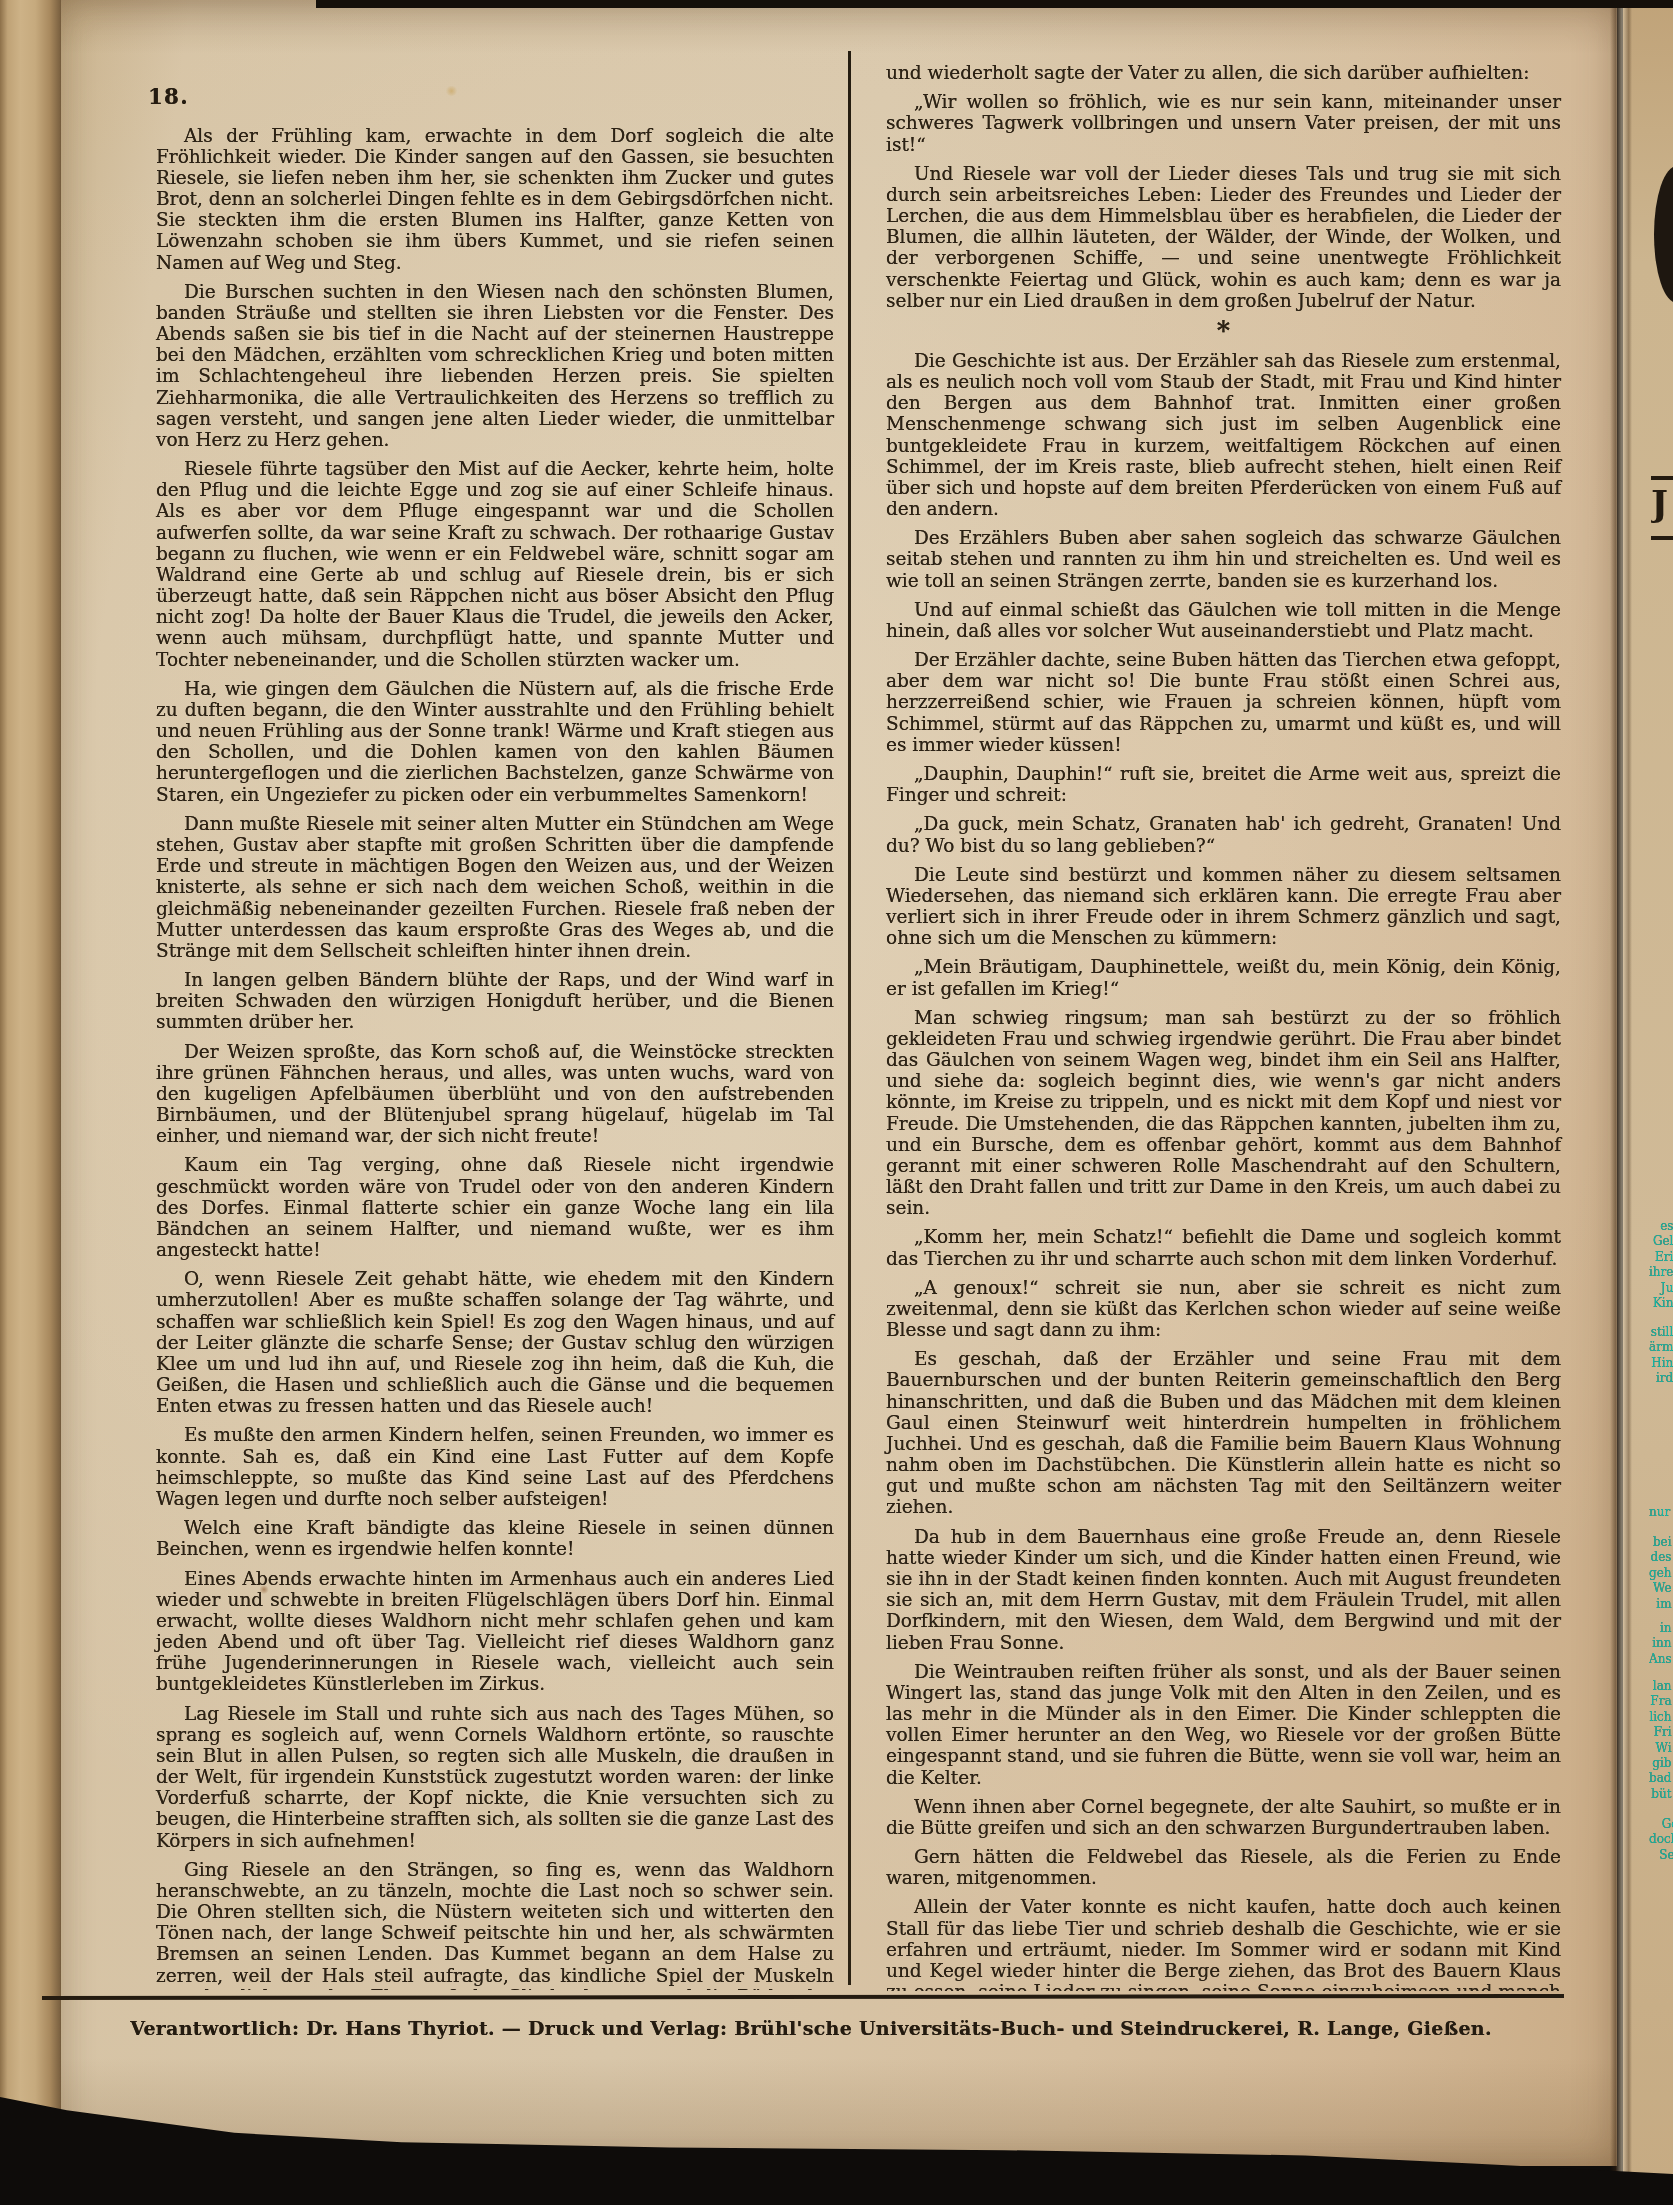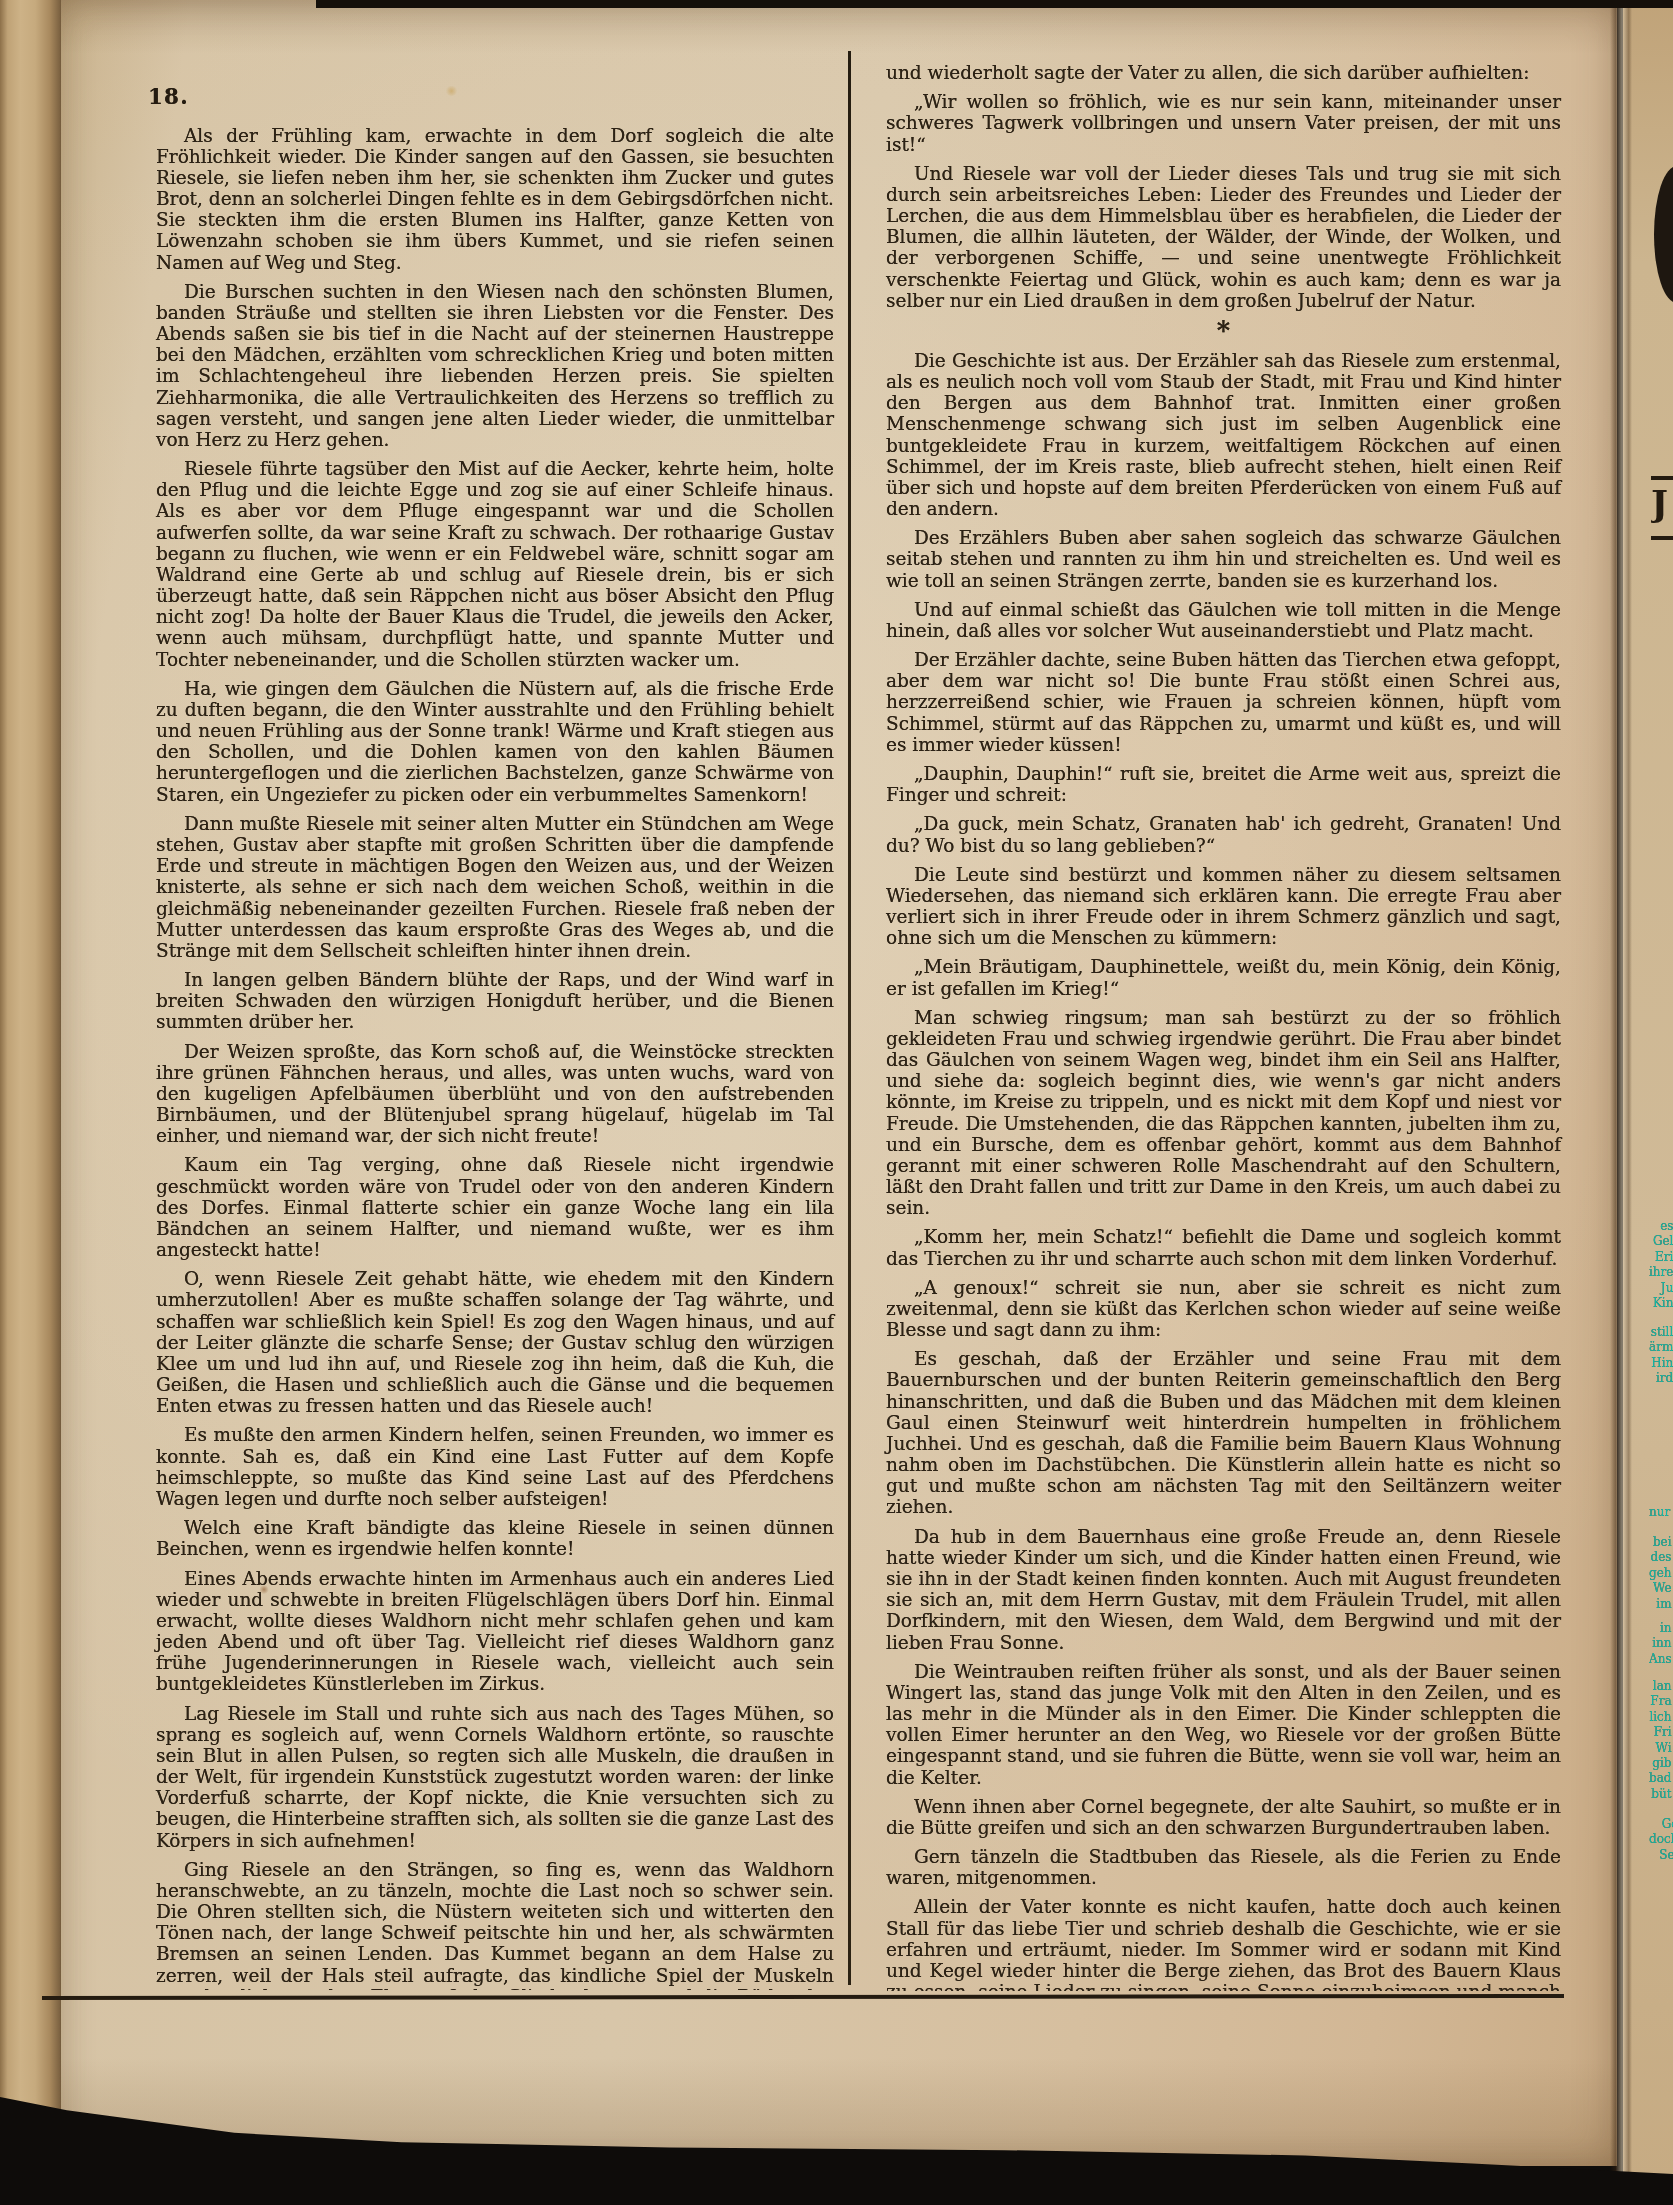--- a/index.html
+++ b/index.html
@@ -153,25 +153,26 @@
         <p class="para">„Da guck, mein Schatz, Granaten hab' ich gedreht, Granaten! Und du? Wo bist du so lang geblieben?“</p>
         <p class="para">Die Leute sind bestürzt und kommen näher zu diesem seltsamen Wiedersehen, das niemand sich erklären kann. Die erregte Frau aber verliert sich in ihrer Freude oder in ihrem Schmerz gänzlich und sagt, ohne sich um die Menschen zu kümmern:</p>
         <p class="para">„Mein Bräutigam, Dauphinettele, weißt du, mein König, dein König, er ist gefallen im Krieg!“</p>
         <p class="para">Man schwieg ringsum; man sah bestürzt zu der so fröhlich gekleideten Frau und schwieg irgendwie gerührt. Die Frau aber bindet das Gäulchen von seinem Wagen weg, bindet ihm ein Seil ans Halfter, und siehe da: sogleich beginnt dies, wie wenn's gar nicht anders könnte, im Kreise zu trippeln, und es nickt mit dem Kopf und niest vor Freude. Die Umstehenden, die das Räppchen kannten, jubelten ihm zu, und ein Bursche, dem es offenbar gehört, kommt aus dem Bahnhof gerannt mit einer schweren Rolle Maschendraht auf den Schultern, läßt den Draht fallen und tritt zur Dame in den Kreis, um auch dabei zu sein.</p>
         <p class="para">„Komm her, mein Schatz!“ befiehlt die Dame und sogleich kommt das Tierchen zu ihr und scharrte auch schon mit dem linken Vorderhuf.</p>
         <p class="para">„A genoux!“ schreit sie nun, aber sie schreit es nicht zum zweitenmal, denn sie küßt das Kerlchen schon wieder auf seine weiße Blesse und sagt dann zu ihm:</p>
         <p class="para">Es geschah, daß der Erzähler und seine Frau mit dem Bauernburschen und der bunten Reiterin gemeinschaftlich den Berg hinanschritten, und daß die Buben und das Mädchen mit dem kleinen Gaul einen Steinwurf weit hinterdrein humpelten in fröhlichem Juchhei. Und es geschah, daß die Familie beim Bauern Klaus Wohnung nahm oben im Dachstübchen. Die Künstlerin allein hatte es nicht so gut und mußte schon am nächsten Tag mit den Seiltänzern weiter ziehen.</p>
         <p class="para">Da hub in dem Bauernhaus eine große Freude an, denn Riesele hatte wieder Kinder um sich, und die Kinder hatten einen Freund, wie sie ihn in der Stadt keinen finden konnten. Auch mit August freundeten sie sich an, mit dem Herrn Gustav, mit dem Fräulein Trudel, mit allen Dorfkindern, mit den Wiesen, dem Wald, dem Bergwind und mit der lieben Frau Sonne.</p>
         <p class="para">Die Weintrauben reiften früher als sonst, und als der Bauer seinen Wingert las, stand das junge Volk mit den Alten in den Zeilen, und es las mehr in die Münder als in den Eimer. Die Kinder schleppten die vollen Eimer herunter an den Weg, wo Riesele vor der großen Bütte eingespannt stand, und sie fuhren die Bütte, wenn sie voll war, heim an die Kelter.</p>
         <p class="para">Wenn ihnen aber Cornel begegnete, der alte Sauhirt, so mußte er in die Bütte greifen und sich an den schwarzen Burgundertrauben laben.</p>
-        <p class="para">Gern tänzeln die Stadtbuben das Riesele, als die Ferien zu Ende waren, mitgenommen.</p>
+        <p class="para">Gern hätten die Feldwebel das Riesele, als die Ferien zu Ende waren, mitgenommen.</p>
         <p class="para">Allein der Vater konnte es nicht kaufen, hatte doch auch keinen Stall für das liebe Tier und schrieb deshalb die Geschichte, wie er sie erfahren und erträumt, nieder. Im Sommer wird er sodann mit Kind und Kegel wieder hinter die Berge ziehen, das Brot des Bauern Klaus zu essen, seine Lieder zu singen, seine Sonne einzuheimsen und manch wackeres Wort.</p>
       </div>
   </div>
 
   <div class="footrule"></div>
+  <div class="footer">Verantwortlich: Dr. Hans Thyriot. — Druck und Verlag: Brühl'sche Universitäts-Buch- und Steindruckerei, R. Lange, Gießen.</div>
 
   <div class="stain1"></div>
   <div class="stain2"></div>
 
   <div class="bottom-black"></div>
 </div>
 
 
 </body></html>

